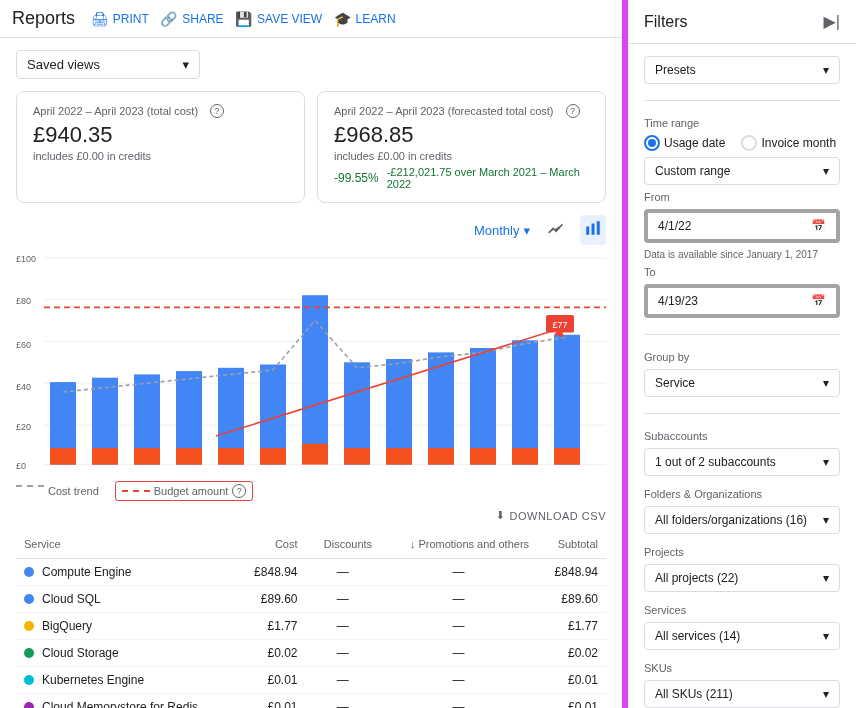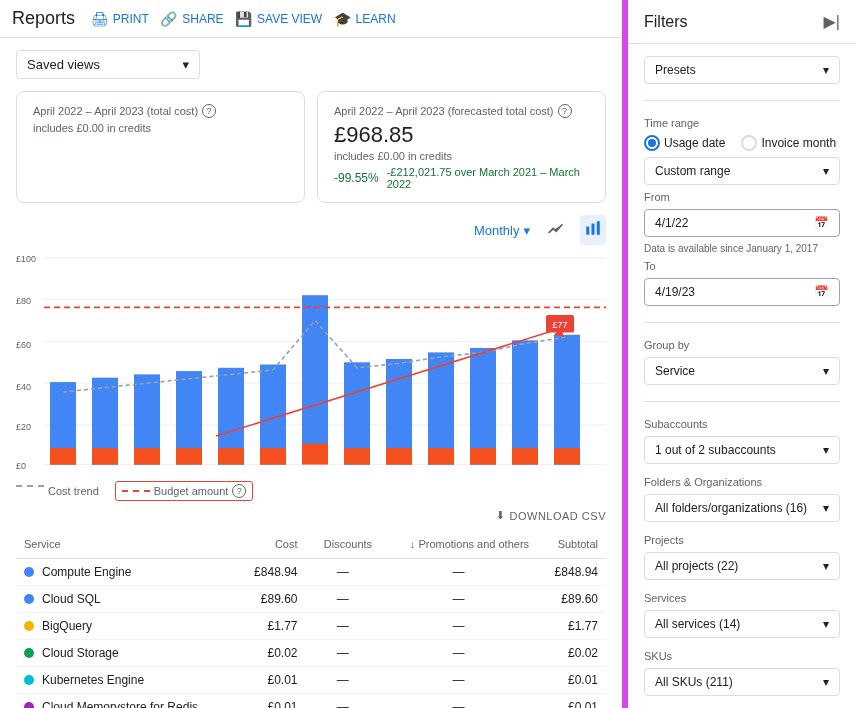--- a/index.html
+++ b/index.html
@@ -79,21 +79,21 @@
       flex: 1;
       border: 1px solid #dadce0;
       border-radius: 8px;
       padding: 12px 16px;
     }
     .card-period {
       font-size: 11px;
       color: #5f6368;
       display: flex;
       align-items: center;
-      gap: 4px;
+      gap: 12px;
       margin-bottom: 4px;
     }
     .card-amount {
       font-size: 22px;
       font-weight: 400;
       color: #202124;
       margin-bottom: 2px;
     }
     .card-delta {
       color: #137333;
@@ -336,21 +336,21 @@
     .radio-dot.selected::after {
       content: '';
       width: 8px;
       height: 8px;
       border-radius: 50%;
       background: #1a73e8;
     }
     .date-input {
       display: flex;
       align-items: center;
-      border: 1px solid #a3a3a3;
+      border: 4px solid #a3a3a3;
       border-radius: 4px;
       padding: 6px 10px;
       justify-content: space-between;
       font-size: 12px;
       color: #202124;
       cursor: pointer;
     }
     .filter-hint {
       font-size: 10px;
       color: #5f6368;
@@ -396,20 +396,21 @@
         <span>▾</span>
       </div>
     </div>
 
     <div class="summary-cards">
       <div class="summary-card">
         <div class="card-period">
           <span>April 2022 – April 2023 (total cost)</span>
           <span class="help-icon">?</span>
         </div>
+        <div class="card-amount">£940.35</div>
         <div class="card-credits">includes £0.00 in credits</div>
       </div>
       <div class="summary-card">
         <div class="card-period">
           <span>April 2022 – April 2023 (forecasted total cost)</span>
           <span class="help-icon">?</span>
         </div>
         <div class="card-amount">£968.85</div>
         <div class="card-credits">includes £0.00 in credits</div>
         <div style="display:flex; align-items:center; gap:8px;">

